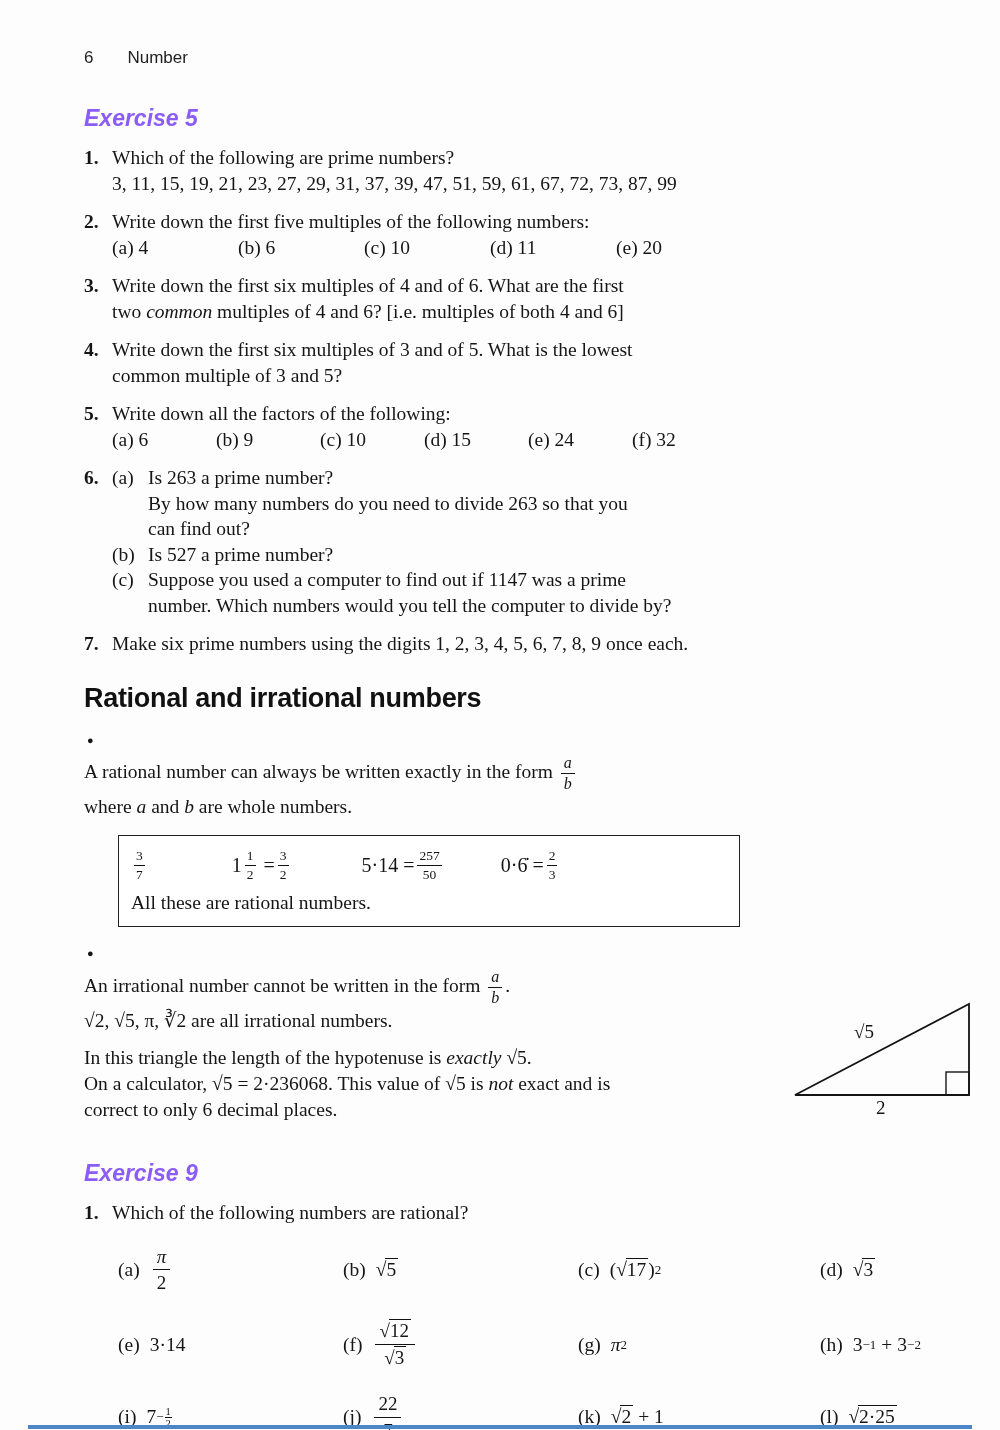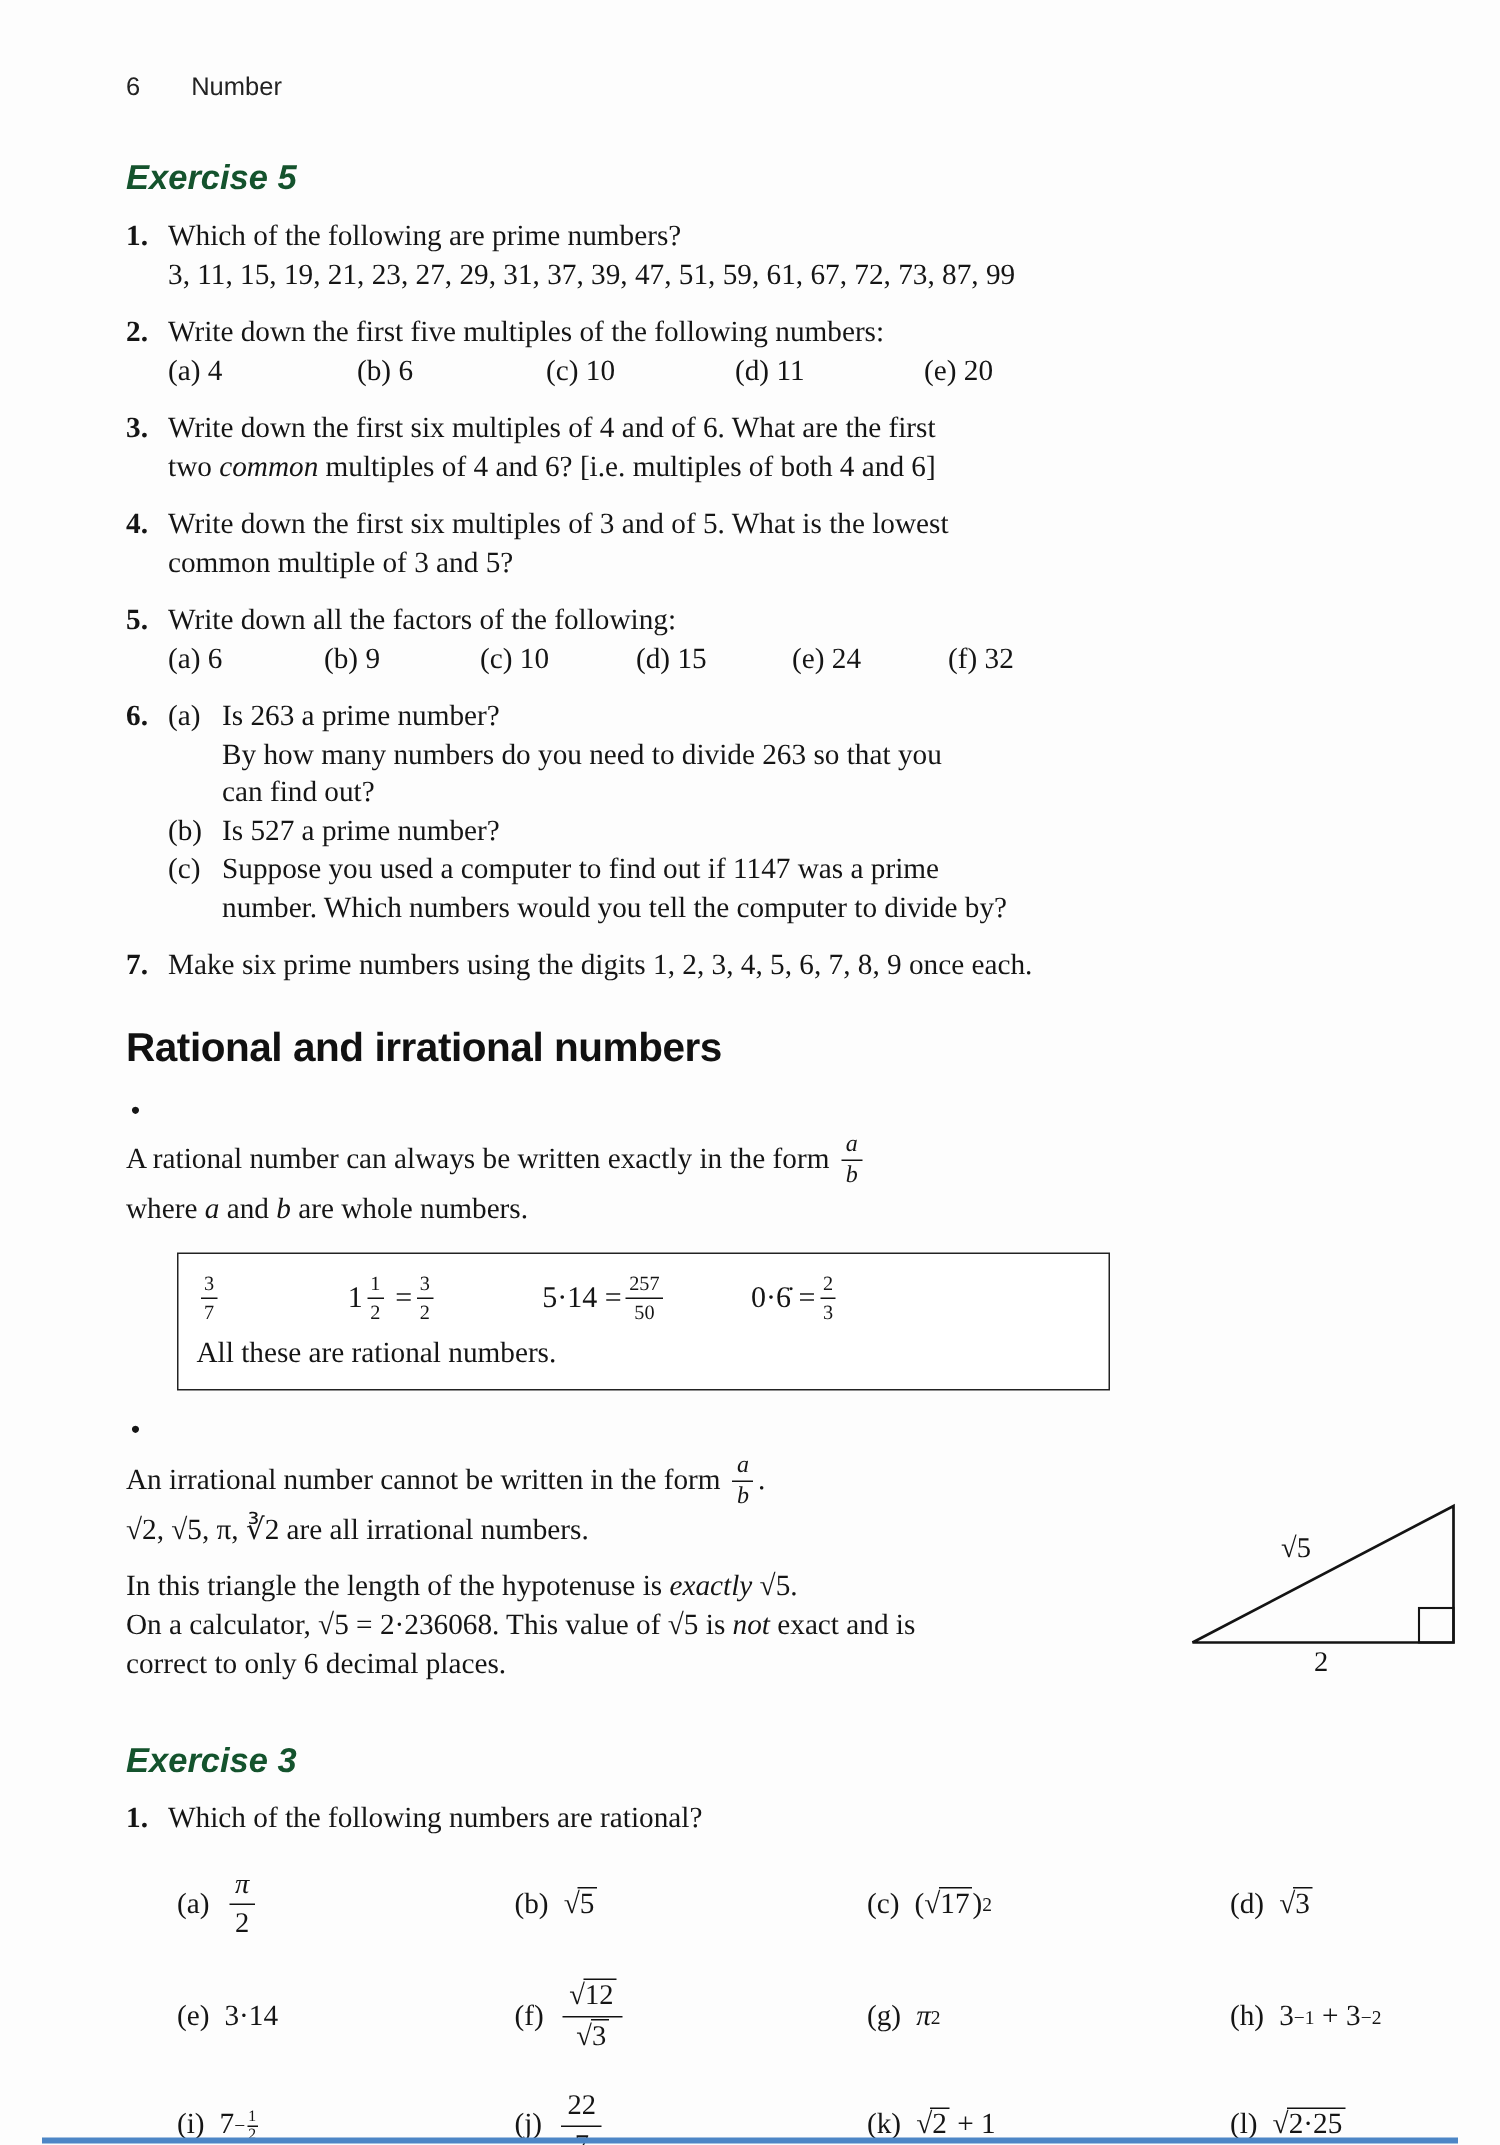--- a/index.html
+++ b/index.html
@@ -8,21 +8,21 @@
     background:#fdfdfd;color:#151515;
     font-family:"Liberation Serif", serif;
   }
   .page{padding:48px 36px 0 84px;}
 
   
   .hdr{display:flex;gap:34px;font-family:"Liberation Sans",sans-serif;font-size:17px;color:#222;}
 
   
   .exh{font-family:"Liberation Sans",sans-serif;font-weight:bold;font-style:italic;
-       font-size:23px;margin-top:37px;color:#14532d;}
+       font-size:23px;margin-top:37px;color:#8b5cf6;}
   .sech{font-family:"Liberation Sans",sans-serif;font-weight:bold;font-size:27px;
         letter-spacing:-0.3px;margin-top:26px;color:#111;}
 
   
   .q{display:flex;margin-top:13px;font-size:19.5px;line-height:25.5px;}
   .qn{width:28px;font-weight:bold;flex-shrink:0;}
   .qc{flex:1;}
   .opts{display:flex;}
   .opt{width:126px;}
   .opt5{width:104px;}
@@ -256,21 +256,21 @@
     </span>
   </div>
 
 
   <div class="trip">
     <div><span>In this triangle the length of the hypotenuse is </span><i class="em">exactly</i><span> √5.</span></div>
     <div><span>On a calculator, √5 = 2·236068. This value of √5 is </span><i class="em">not</i><span> exact and is</span></div>
     <div>correct to only 6 decimal places.</div>
   </div>
 
-  <div class="exh">Exercise 3</div>
+  <div class="exh">Exercise 9</div>
 
   <div class="q">
     <span class="qn">1.</span>
     <span class="qc">Which of the following numbers are rational?</span>
   </div>
 
   <div class="erow r1">
     <span class="ecell c1">
       <span class="elab">(a)</span>
       <span class="bfrac">

